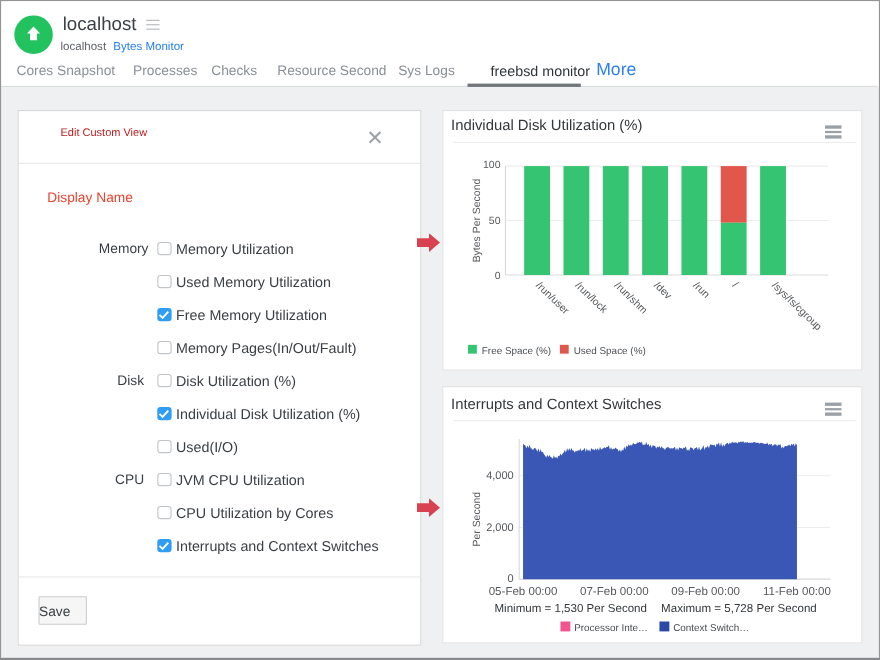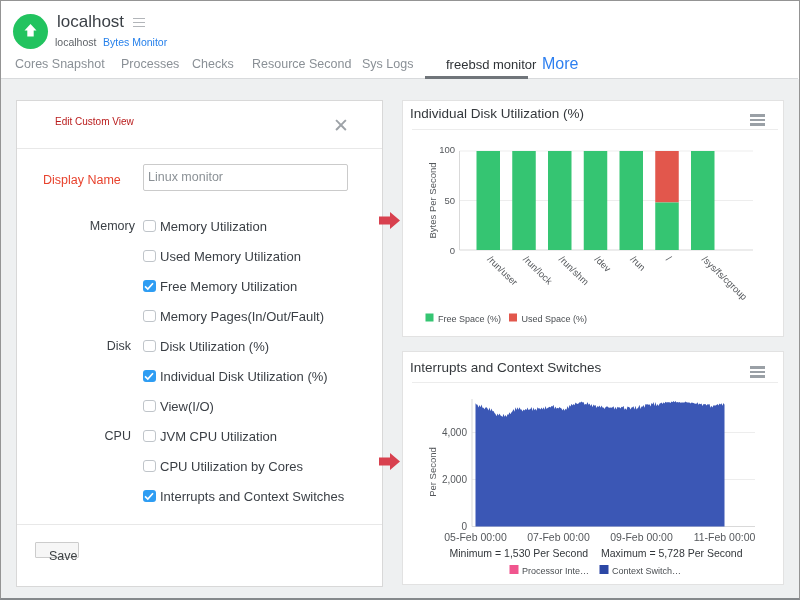--- a/index.html
+++ b/index.html
@@ -23,21 +23,21 @@
 .panel-div { position:absolute; left:0; top:47px; width:365px; height:1px; background:#e8e8e8; }
 .dn-label { position:absolute; font-size:12.5px; color:#e8432e; }
 .dn-input { position:absolute; left:126px; top:63px; width:205px; height:27px; border:1px solid #cbcbcb; border-radius:2px; font-size:12.5px; color:#8b9196; line-height:25px; padding-left:4px; background:#fff; }
 .cat { position:absolute; font-size:12.5px; color:#3a3f45; width:98px; text-align:right; }
 .row { position:absolute; left:126px; height:14px; }
 .cb { position:absolute; left:0; top:0.5px; width:12.5px; height:12.5px; border:1px solid #c0c5ca; border-radius:3px; background:#fff; }
 .cbc { position:absolute; left:0; top:0.5px; width:12.5px; height:12.5px; border-radius:3px; background:#2e9df3; }
 .cbc svg { position:absolute; left:1px; top:2px; }
 .rowlbl { position:absolute; left:17px; top:0px; font-size:13px; color:#3a3f45; white-space:nowrap; }
 .panel-div2 { position:absolute; left:0; top:423px; width:365px; height:1px; background:#e8e8e8; }
-.savebtn { position:absolute; left:17.5px; top:441px; width:44px; height:16px; background:#f6f6f6; border:1px solid #cccccc; border-radius:1px; font-size:12.5px; color:#3c4043; text-align:right; line-height:26px; }
+.savebtn { position:absolute; left:17.5px; top:441px; width:44px; height:26px; background:#f6f6f6; border:1px solid #cccccc; border-radius:1px; font-size:12.5px; color:#3c4043; text-align:left; line-height:26px; }
 .card { position:absolute; left:402px; width:382px; height:237px; background:#fff; border:1px solid #e2e2e2; }
 .card-title { position:absolute; left:7px; font-size:13.5px; color:#34383c; }
 .card-div { position:absolute; left:9px; width:366px; height:1px; background:#ececec; }
 .arrow { position:absolute; left:379px; width:21px; height:17px; }
 .card .burger div { height:2.5px; margin-bottom:2.2px; }
 </style></head>
 <body>
 <div class="content"></div>
 <div class="frame"></div>
 
@@ -63,21 +63,20 @@
   <span class="tab tab-active" style="left:446px;font-size:13px;">freebsd monitor</span>
   <span class="more">More</span>
 </div>
 <div class="tab-underline"></div>
 
 <div class="panel">
   <div class="panel-hd">Edit Custom View</div>
   <div class="panel-x">✕</div>
   <div class="panel-div"></div>
   <div class="dn-label" style="left:26px;top:72px;">Display Name</div>
-  <div class="dn-input">Linux monitor</div>
   <div class="cat" style="left:20px;top:118px;">Memory</div>
   <div class="cat" style="left:16px;top:238px;">Disk</div>
   <div class="cat" style="left:16px;top:328px;">CPU</div>
   <div class="row" style="top:118px;">
       <span class="cb"></span>
       <span class="rowlbl">Memory Utilization</span>
     </div>
   <div class="row" style="top:148px;">
       <span class="cb"></span>
       <span class="rowlbl">Used Memory Utilization</span>
@@ -101,21 +100,21 @@
   <div class="row" style="top:268px;">
       <span class="cbc">
         <svg width="10" height="9" viewBox="0 0 10 9">
           <path d="M1 4.3 L3.8 7 L9 1.2" stroke="#fff" stroke-width="1.7" fill="none"></path>
         </svg>
       </span>
       <span class="rowlbl">Individual Disk Utilization (%)</span>
     </div>
   <div class="row" style="top:298px;">
       <span class="cb"></span>
-      <span class="rowlbl">View(I/O)</span>
+      <span class="rowlbl">Used(I/O)</span>
     </div>
   <div class="row" style="top:328px;">
       <span class="cb"></span>
       <span class="rowlbl">JVM CPU Utilization</span>
     </div>
   <div class="row" style="top:358px;">
       <span class="cb"></span>
       <span class="rowlbl">CPU Utilization by Cores</span>
     </div>
   <div class="row" style="top:388px;">

